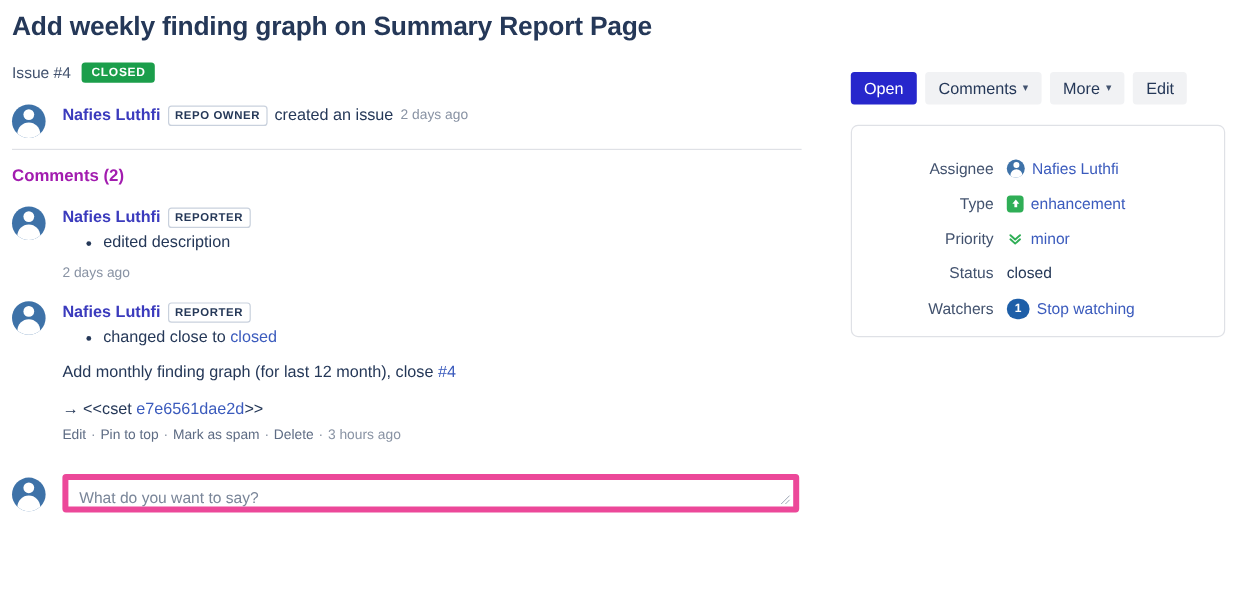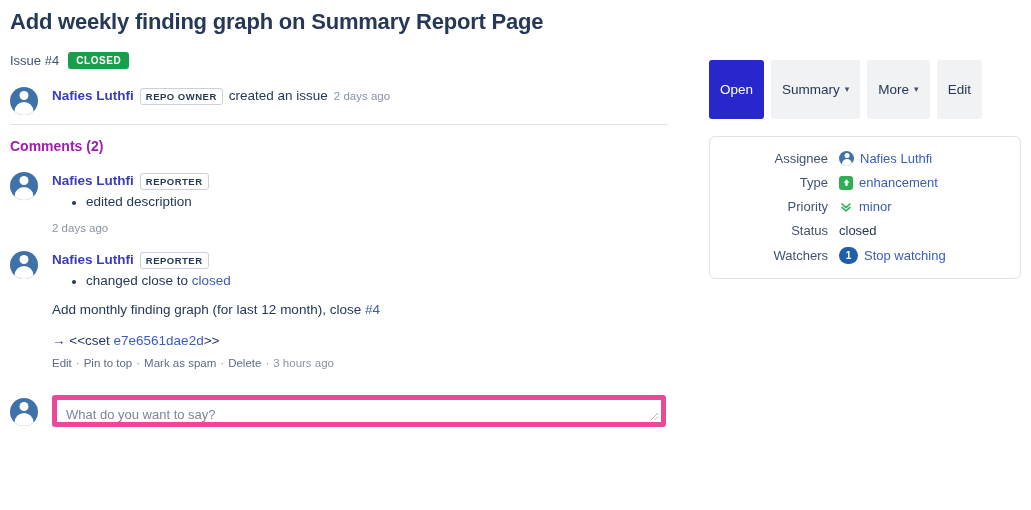--- a/index.html
+++ b/index.html
@@ -91,32 +91,32 @@
     font-size: 13px; color: #7a8699;
   }
   .resize-grip { position: absolute; right: 2px; bottom: 1px; width: 10px; height: 10px; }
 
   
   .right { position: absolute; left: 709px; top: 0; width: 312px; }
 
   .btn-row { display: flex; align-items: center; gap: 7px; margin-top: 60px; }
   .btn {
     font-size: 13.5px; color: #253858; background: #f1f2f4;
-    border: none; border-radius: 3px; padding: 22px 11px;
+    border: none; border-radius: 3px; padding: 6px 11px;
     display: inline-flex; align-items: center; gap: 5px; cursor: pointer;
     line-height: 15px; font-family: "Liberation Sans", sans-serif;
   }
   .btn.primary { background: #2727cc; color: #ffffff; }
   .caret { font-size: 9px; opacity: 0.85; }
 
   .info-panel {
     margin-top: 17px; border: 1px solid #dfe1e6; border-radius: 6px;
     padding: 14px 16px 14px 0; width: 312px; background: #fff;
   }
-  .info-row { display: flex; align-items: center; margin-bottom: 9px; font-size: 13px; }
+  .info-row { display: flex; align-items: center; margin-bottom: 9px; font-size: 13px; margin-top: 14px; }
   .info-row:last-child { margin-bottom: 0; }
   .info-label { width: 129px; text-align: right; color: #42526e; padding-right: 11px; flex: none; }
   .info-value { display: flex; align-items: center; gap: 6px; color: #3b5bbd; }
   .info-value.plain { color: #253858; }
 
   .mini-avatar {
     width: 15px; height: 15px; border-radius: 50%;
     background: #3e72a8; position: relative; overflow: hidden; flex: none;
   }
   .mini-avatar::before {
@@ -207,21 +207,21 @@
         </svg>
       </div>
     </div>
   </div>
 
   <div class="right">
 
     <div class="btn-row">
       <button class="btn primary">Open</button>
       <button class="btn">
-        <span>Summary</span>
+        <span>Comments</span>
         <span class="caret">▾</span>
       </button>
       <button class="btn">
         <span>More</span>
         <span class="caret">▾</span>
       </button>
       <button class="btn">Edit</button>
     </div>
 
     <div class="info-panel">

